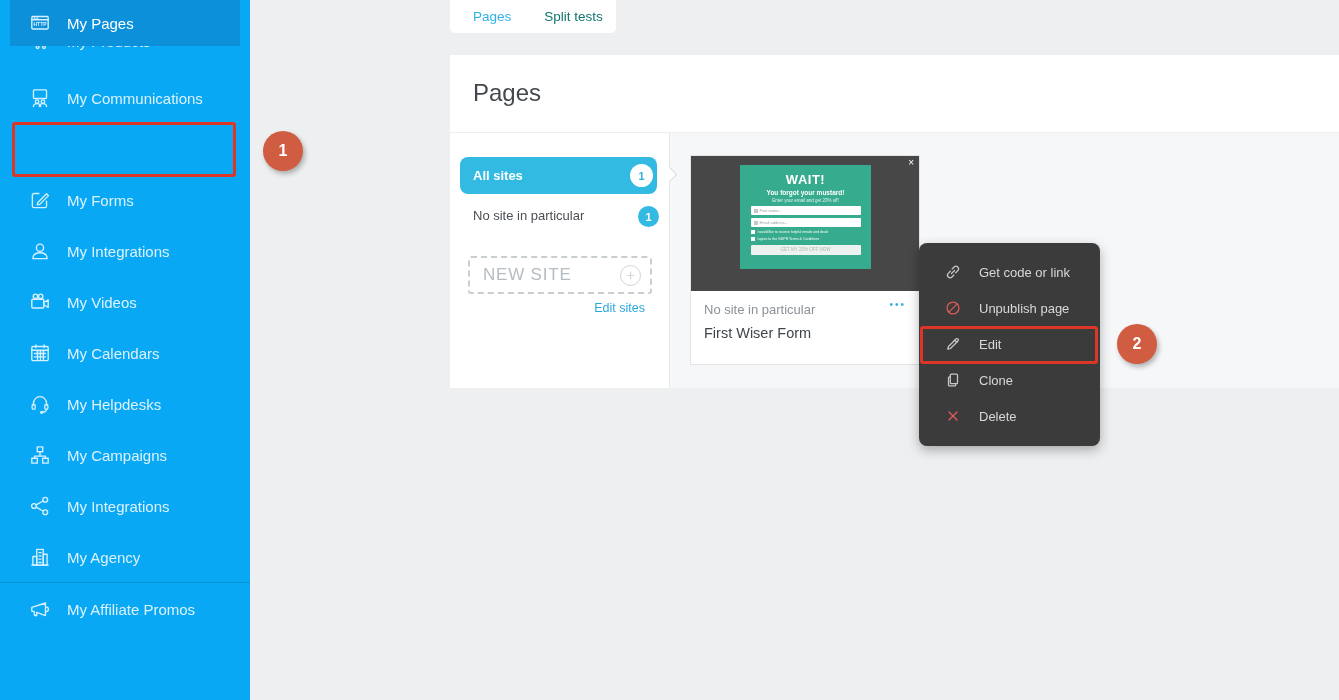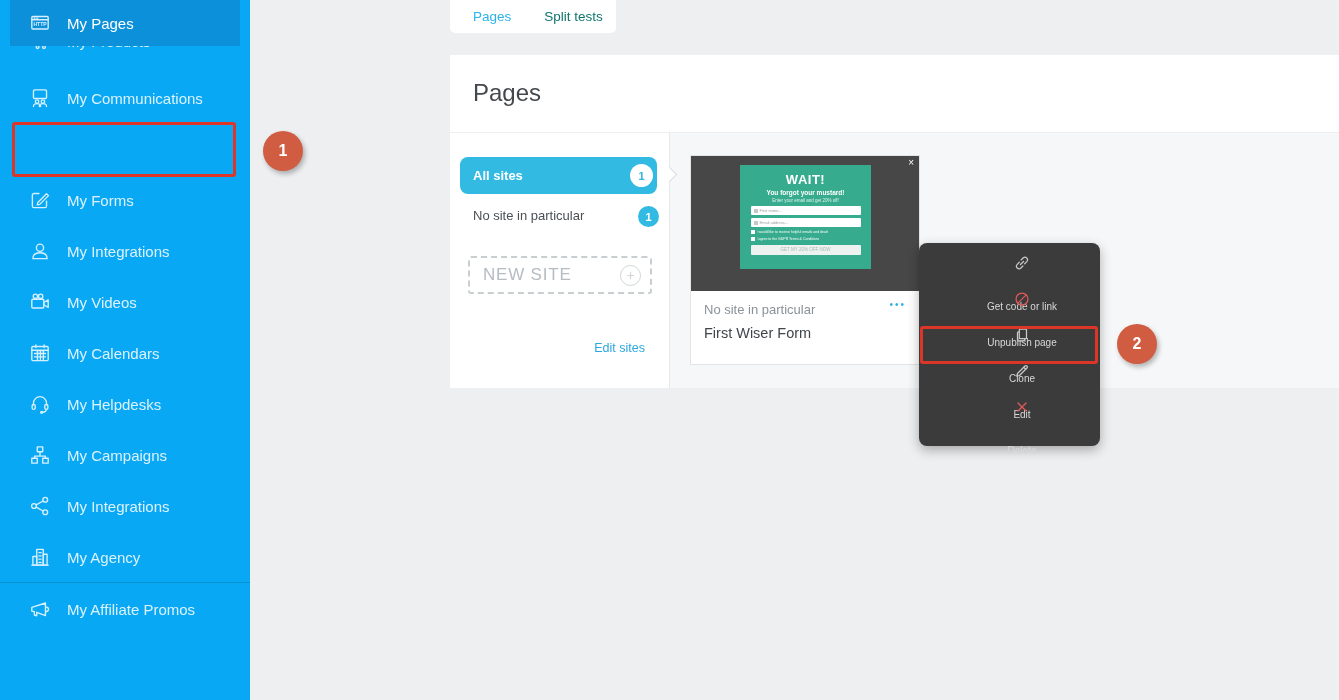--- a/index.html
+++ b/index.html
@@ -52,21 +52,21 @@
            border-top:1px solid #DADDDE; border-right:1px solid #DADDDE; transform:rotate(45deg); z-index:2; }
   .no-site-row { position:absolute; left:0; top:72px; width:220px; height:24px; cursor:pointer; }
   .no-site-label { position:absolute; left:23px; top:3px; font-size:13px; color:#4A4F54; }
   .badge-cyan { position:absolute; right:11px; top:1px; width:21px; height:21px; border-radius:50%; background:#33BAE3;
                 color:#fff; font-size:11px; font-weight:bold; display:flex; align-items:center; justify-content:center; }
   .new-site { position:absolute; left:18px; top:123px; width:184px; height:38px; border:2px dashed #C9CED1;
               border-radius:3px; display:flex; align-items:center; padding-left:13px; cursor:pointer; }
   .new-site-label { color:#B5BCC2; font-size:17px; letter-spacing:0.8px; }
   .plus-circle { position:absolute; right:9px; top:7px; width:21px; height:21px; border:1.4px solid #CFD5D8;
                  border-radius:50%; color:#CFD5D8; font-size:14px; line-height:18px; text-align:center; }
-  .edit-sites { position:absolute; right:24px; top:168px; font-size:12.5px; color:#2BA7E0; cursor:pointer;margin-top:40px; }
+  .edit-sites { position:absolute; right:24px; top:168px; font-size:12.5px; color:#2BA7E0; cursor:pointer; }
 
   
   .card { position:absolute; left:690px; top:155px; width:230px; height:210px; background:#fff;
           border:1px solid #E2E4E5; z-index:1; }
   .thumb { position:relative; width:100%; height:135px; background:#474747; overflow:hidden; }
   .thumb-close { position:absolute; right:5px; top:1px; color:#fff; font-size:10px; cursor:pointer; }
   .teal-form { position:absolute; left:49px; top:9px; width:131px; height:104px; background:#36AB8D; text-align:center; }
   .tf-headline { margin-top:7px; color:#fff; font-size:13px; font-weight:bold; letter-spacing:0.5px; }
   .tf-sub { margin-top:2px; color:#fff; font-size:6.5px; font-weight:bold; }
   .tf-note { margin-top:2px; color:rgba(255,255,255,0.85); font-size:4.5px; }
@@ -80,22 +80,22 @@
   .tf-btn { width:110px; height:10px; margin:4px auto 0; background:#EDF2F0; color:#A9B9B2; font-size:4.5px;
             line-height:10px; border-radius:1px; }
   .card-info { position:relative; height:73px; padding:11px 13px 0; }
   .card-site-label { font-size:13px; color:#8B9298; }
   .card-dots { position:absolute; right:13px; top:8px; color:#2CAFE2; font-size:10px; letter-spacing:2px; cursor:pointer; }
   .card-title { margin-top:8px; font-size:14.5px; color:#41464B; }
 
   
   .ctx-menu { position:absolute; left:919px; top:243px; width:181px; height:203px; background:#3B3B3B;
               border-radius:8px; box-shadow:0 4px 12px rgba(0,0,0,0.3); padding-top:11px; z-index:10; }
-  .menu-item { height:36px; display:flex; align-items:center; padding-left:25px; gap:29px; color:#D8D8D8;
-               font-size:10px; cursor:pointer;flex-direction:column; }
+  .menu-item { height:36px; display:flex; align-items:center; padding-left:25px; gap:17px; color:#D8D8D8;
+               font-size:13px; cursor:pointer; }
   .m-icon { width:18px; height:18px; flex:0 0 18px; }
   .m-icon svg { width:18px; height:18px; display:block; }
   .m-icon path, .m-icon rect, .m-icon circle, .m-icon line { fill:none; stroke-width:1.4; stroke-linecap:round; stroke-linejoin:round; }
   .m-gray path, .m-gray rect, .m-gray circle, .m-gray line { stroke:#C8C8C8; }
   .m-red path, .m-red circle, .m-red line { stroke:#E15A5A; }
 </style>
 </head>
 <body>
 
 <div class="canvas">
@@ -332,35 +332,35 @@
             <circle cx="10" cy="10" r="6.6"></circle>
             <line x1="5.4" y1="14.6" x2="14.6" y2="5.4"></line>
           </svg>
       </span>
       <span>Unpublish page</span>
     </div>
 
     <div class="menu-item">
       <span class="m-icon m-gray">
         <svg viewBox="0 0 20 20">
+            <path d="M4.2 15.8l.8-3 8.3-8.3a1.5 1.5 0 0 1 2.2 2.2L7.2 15z"></path>
+            <line x1="11.9" y1="5.9" x2="14.1" y2="8.1"></line>
+          </svg>
+      </span>
+      <span>Edit</span>
+    </div>
+
+    <div class="menu-item">
+      <span class="m-icon m-gray">
+        <svg viewBox="0 0 20 20">
             <rect x="7" y="3.5" width="8" height="10.5" rx="1"></rect>
             <path d="M7 6.5H6a1 1 0 0 0-1 1v8a1 1 0 0 0 1 1h6a1 1 0 0 0 1-1v-1"></path>
           </svg>
       </span>
       <span>Clone</span>
-    </div>
-
-    <div class="menu-item">
-      <span class="m-icon m-gray">
-        <svg viewBox="0 0 20 20">
-            <path d="M4.2 15.8l.8-3 8.3-8.3a1.5 1.5 0 0 1 2.2 2.2L7.2 15z"></path>
-            <line x1="11.9" y1="5.9" x2="14.1" y2="8.1"></line>
-          </svg>
-      </span>
-      <span>Edit</span>
     </div>
 
     <div class="menu-item">
       <span class="m-icon m-red">
         <svg viewBox="0 0 20 20">
             <line x1="5.5" y1="5.5" x2="14.5" y2="14.5"></line>
             <line x1="14.5" y1="5.5" x2="5.5" y2="14.5"></line>
           </svg>
       </span>
       <span>Delete</span>

